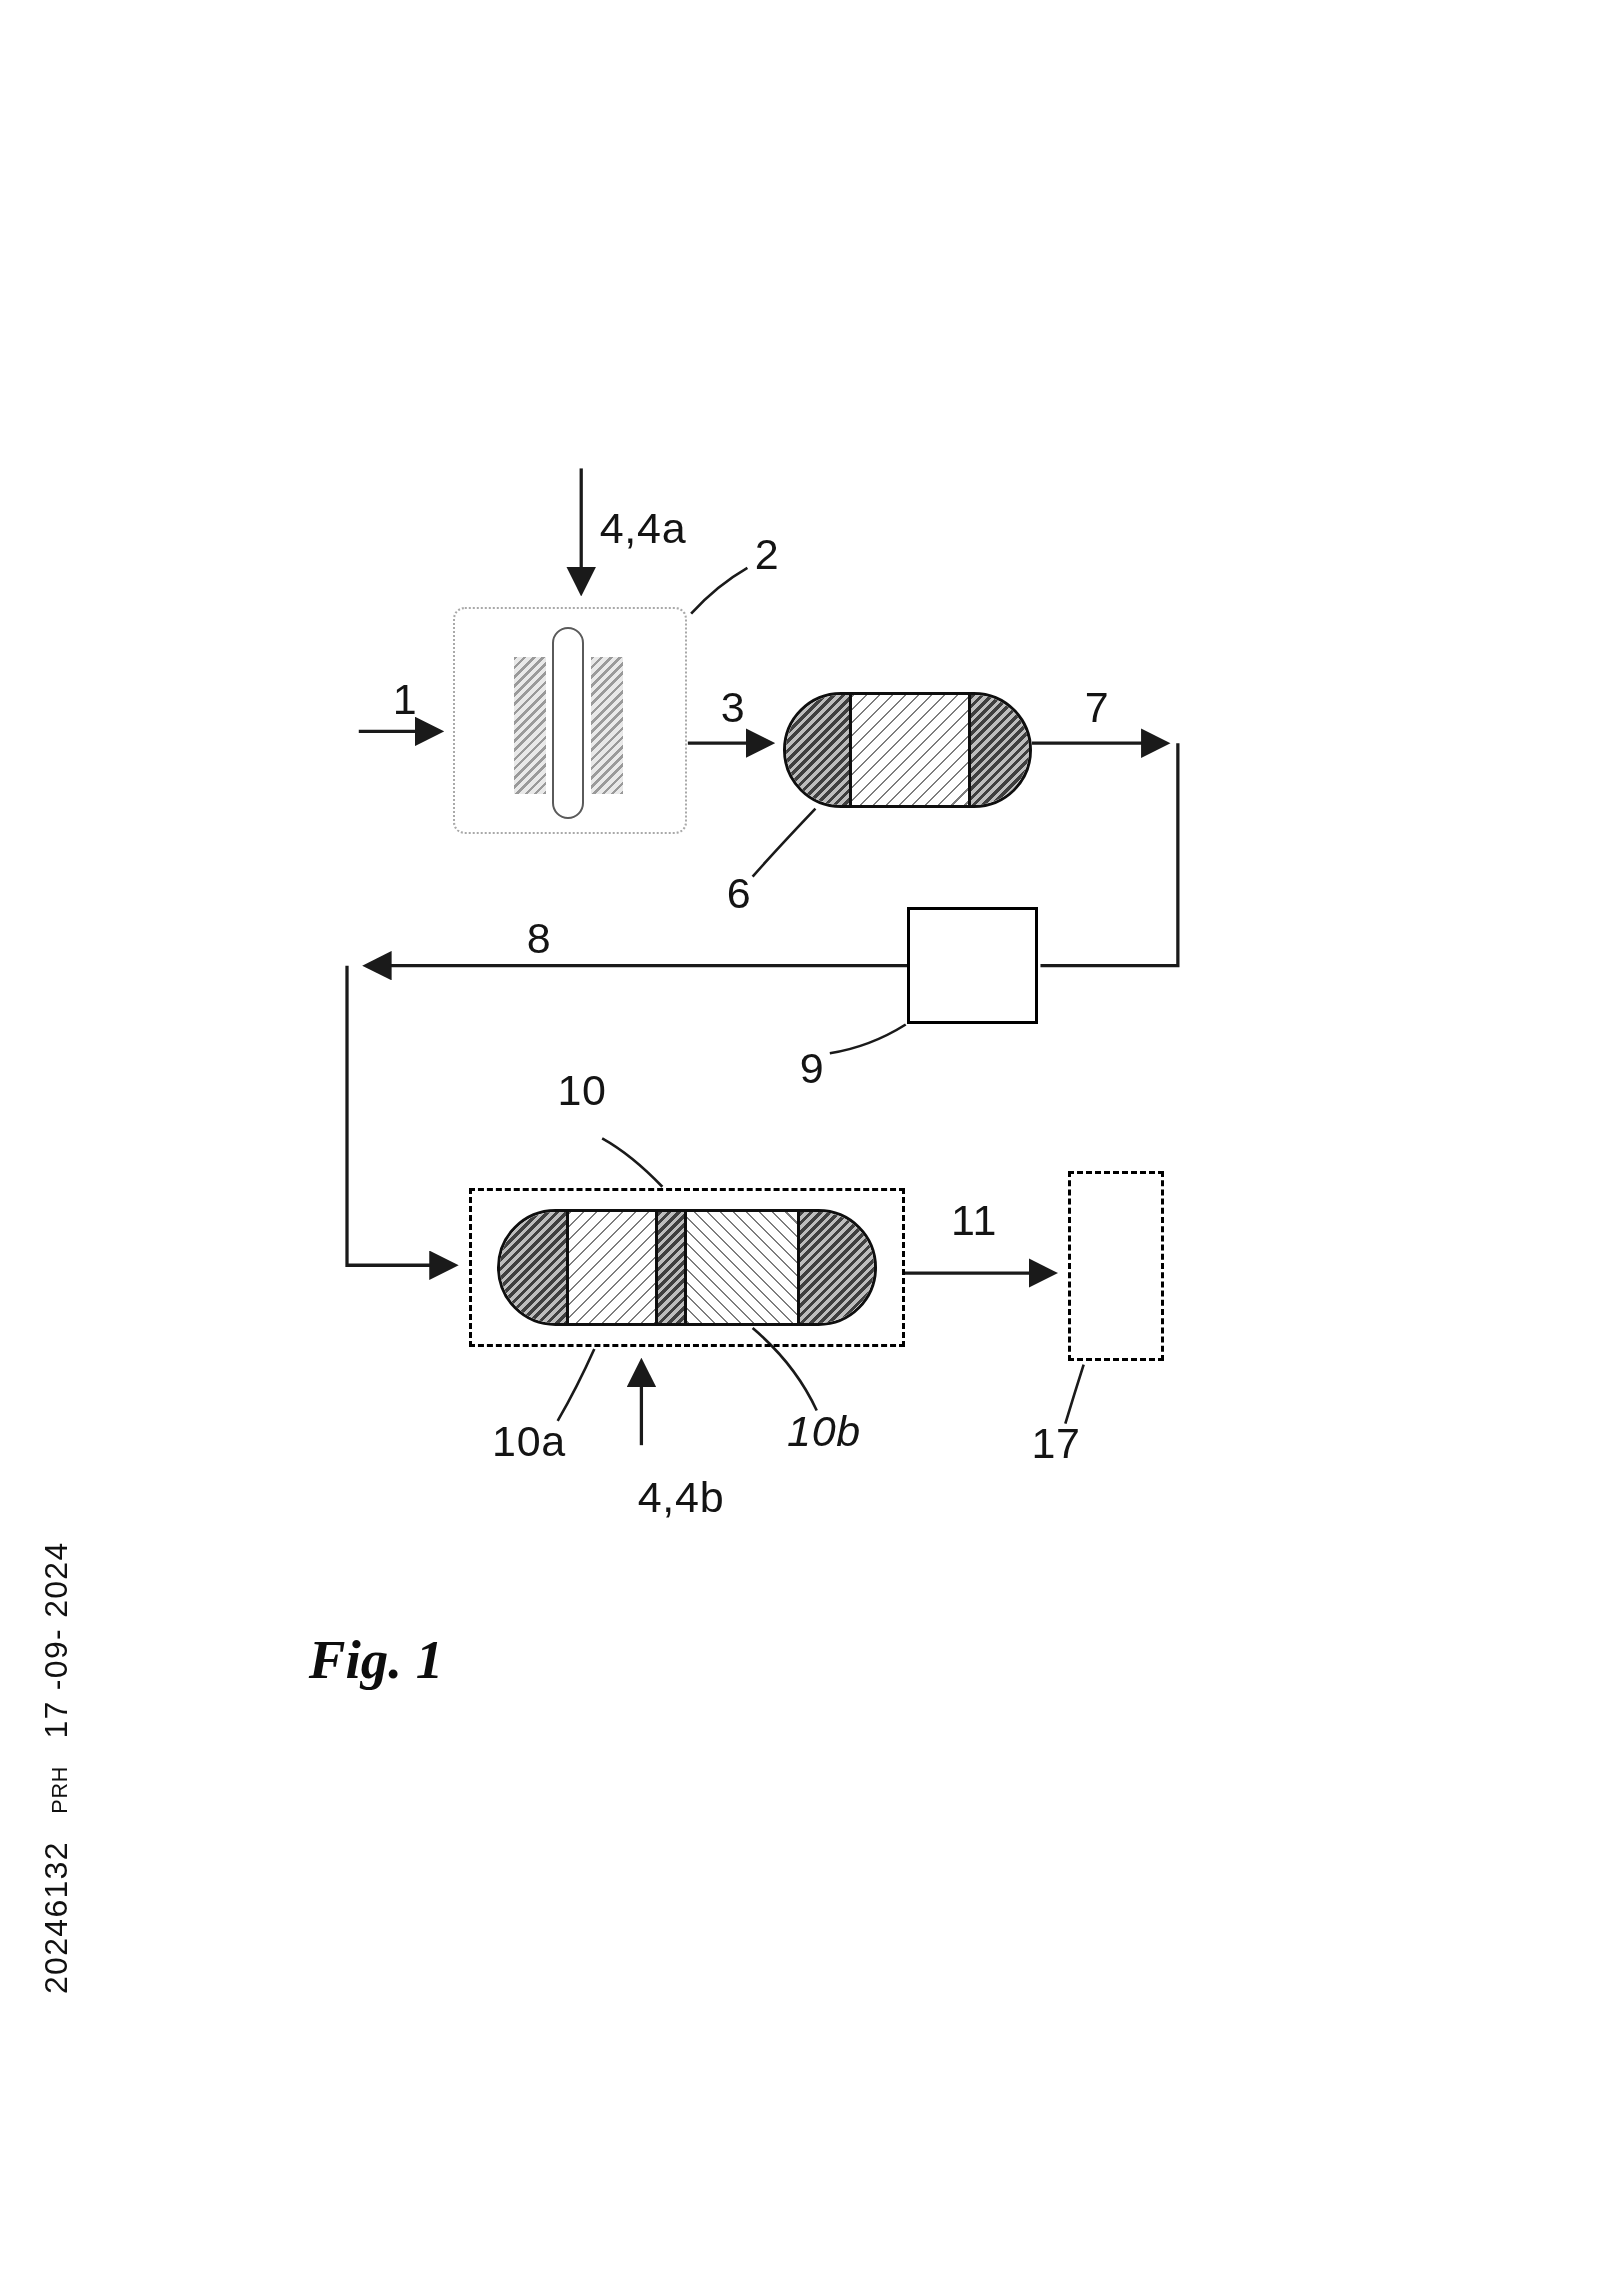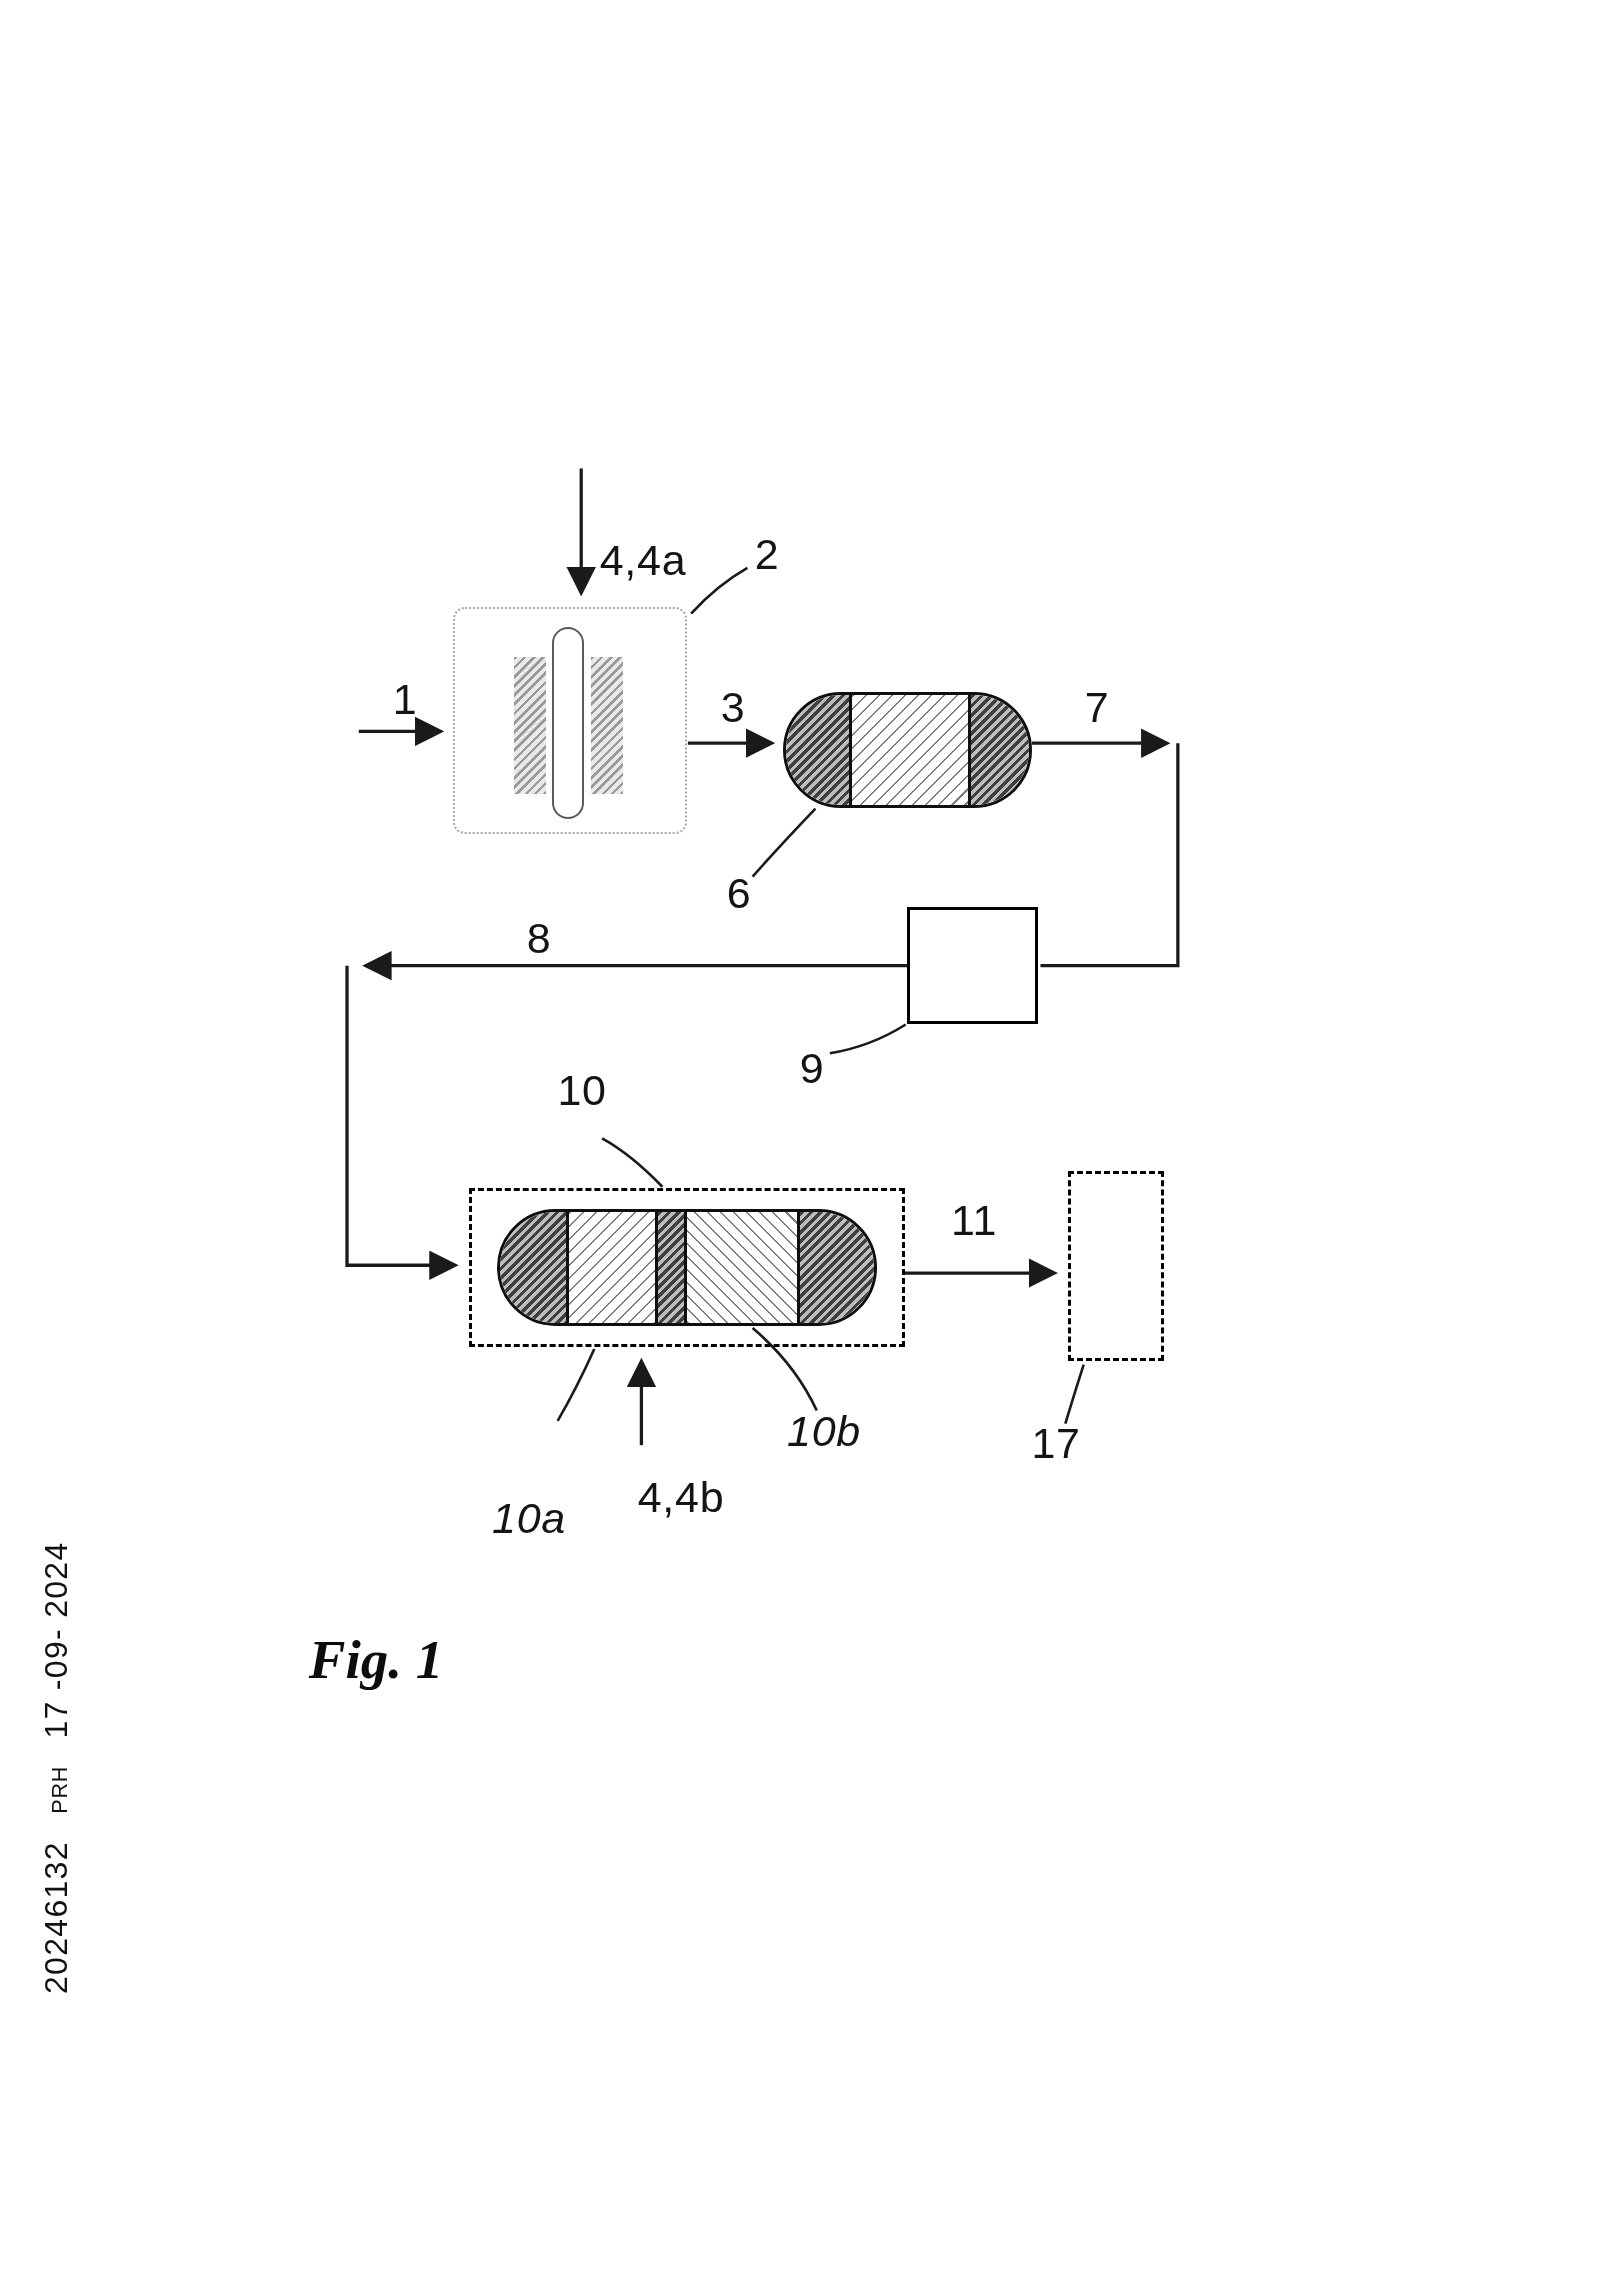--- a/index.html
+++ b/index.html
@@ -139,27 +139,27 @@
     <div class="seg seg-dark div-r" style="width:29.4px;"></div>
     <div class="seg seg-light-b div-r" style="width:113px;"></div>
     <div class="seg seg-dark" style="flex:1;"></div>
   </div>
 
   <div class="dash13"></div>
 
   <div class="label" style="left:405px;top:699px;">1</div>
   <div class="label" style="left:767px;top:554px;">2</div>
   <div class="label" style="left:733px;top:707px;">3</div>
-  <div class="label" style="left:643px;top:560px;">4,4a</div>
+  <div class="label" style="left:643px;top:528px;">4,4a</div>
   <div class="label" style="left:739px;top:893px;">6</div>
   <div class="label" style="left:1097px;top:707px;">7</div>
   <div class="label" style="left:539px;top:938px;">8</div>
   <div class="label" style="left:812px;top:1068px;">9</div>
   <div class="label" style="left:582px;top:1090px;">10</div>
-  <div class="label" style="left:529px;top:1518px;font-style:italic;">10a</div>
+  <div class="label" style="left:529px;top:1441px;">10a</div>
   <div class="label" style="left:824px;top:1431px;font-style:italic;">10b</div>
   <div class="label" style="left:974px;top:1220px;">11</div>
   <div class="label" style="left:1056px;top:1443px;">17</div>
   <div class="label" style="left:681px;top:1497px;">4,4b</div>
 
   <div class="caption" style="left:376px;top:1659px;font-family:Liberation Serif, serif;">Fig. 1</div>
 
   <div class="stamp">
     <div class="stamp-inner">
       <span class="stamp-num">20246132</span><span class="stamp-office">PRH</span><span class="stamp-date">17 -09- 2024</span>

